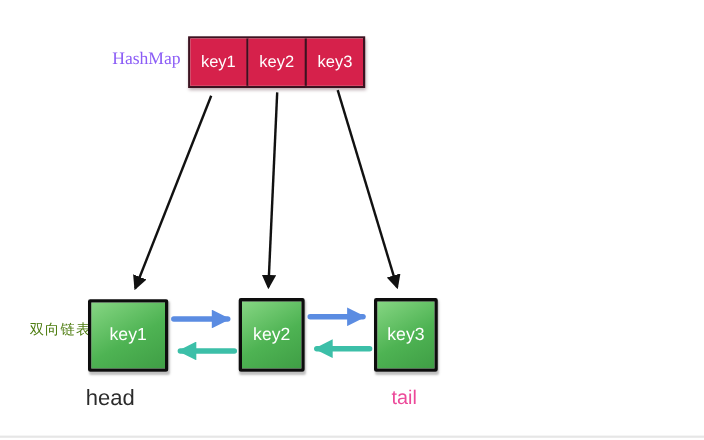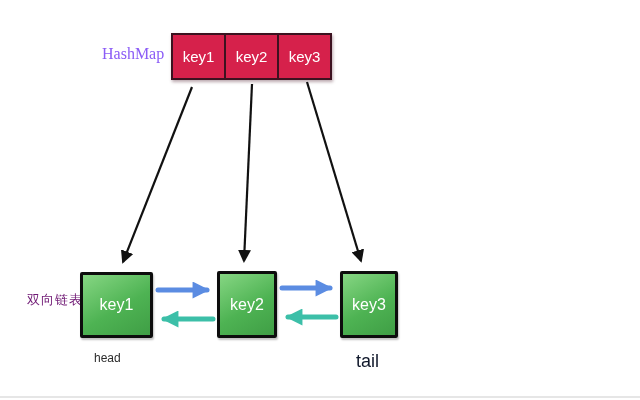--- a/index.html
+++ b/index.html
@@ -11,24 +11,24 @@
   .canvas{position:absolute;inset:0;}
 
   
   .lbl-hashmap{
     position:absolute;left:102px;top:45px;
     font-family:"Liberation Serif","DejaVu Serif",serif;
     font-size:16px;color:#8b5cf6;
   }
   .lbl-dll{
     position:absolute;left:27px;top:291px;
-    font-size:13px;color:#701a75;letter-spacing:1px;
+    font-size:13px;color:#4d7c0f;letter-spacing:1px;
   }
-  .lbl-head{position:absolute;left:94px;top:351px;font-size:12px;color:#2b2b2b;}
-  .lbl-tail{position:absolute;left:356px;top:351px;font-size:18px;color:#0f172a;}
+  .lbl-head{position:absolute;left:78px;top:351px;font-size:20px;color:#2b2b2b;}
+  .lbl-tail{position:absolute;left:356px;top:351px;font-size:18px;color:#ec4899;}
 
   
   .hash-row{
     position:absolute;left:171px;top:33px;display:flex;
     border:2px solid var(--hashmap-border);
     box-shadow:1px 2px 3px rgba(60,10,25,.35);
   }
   .hash-cell{
     width:51px;height:43px;background:var(--hashmap-fill);
     display:flex;align-items:center;justify-content:center;

